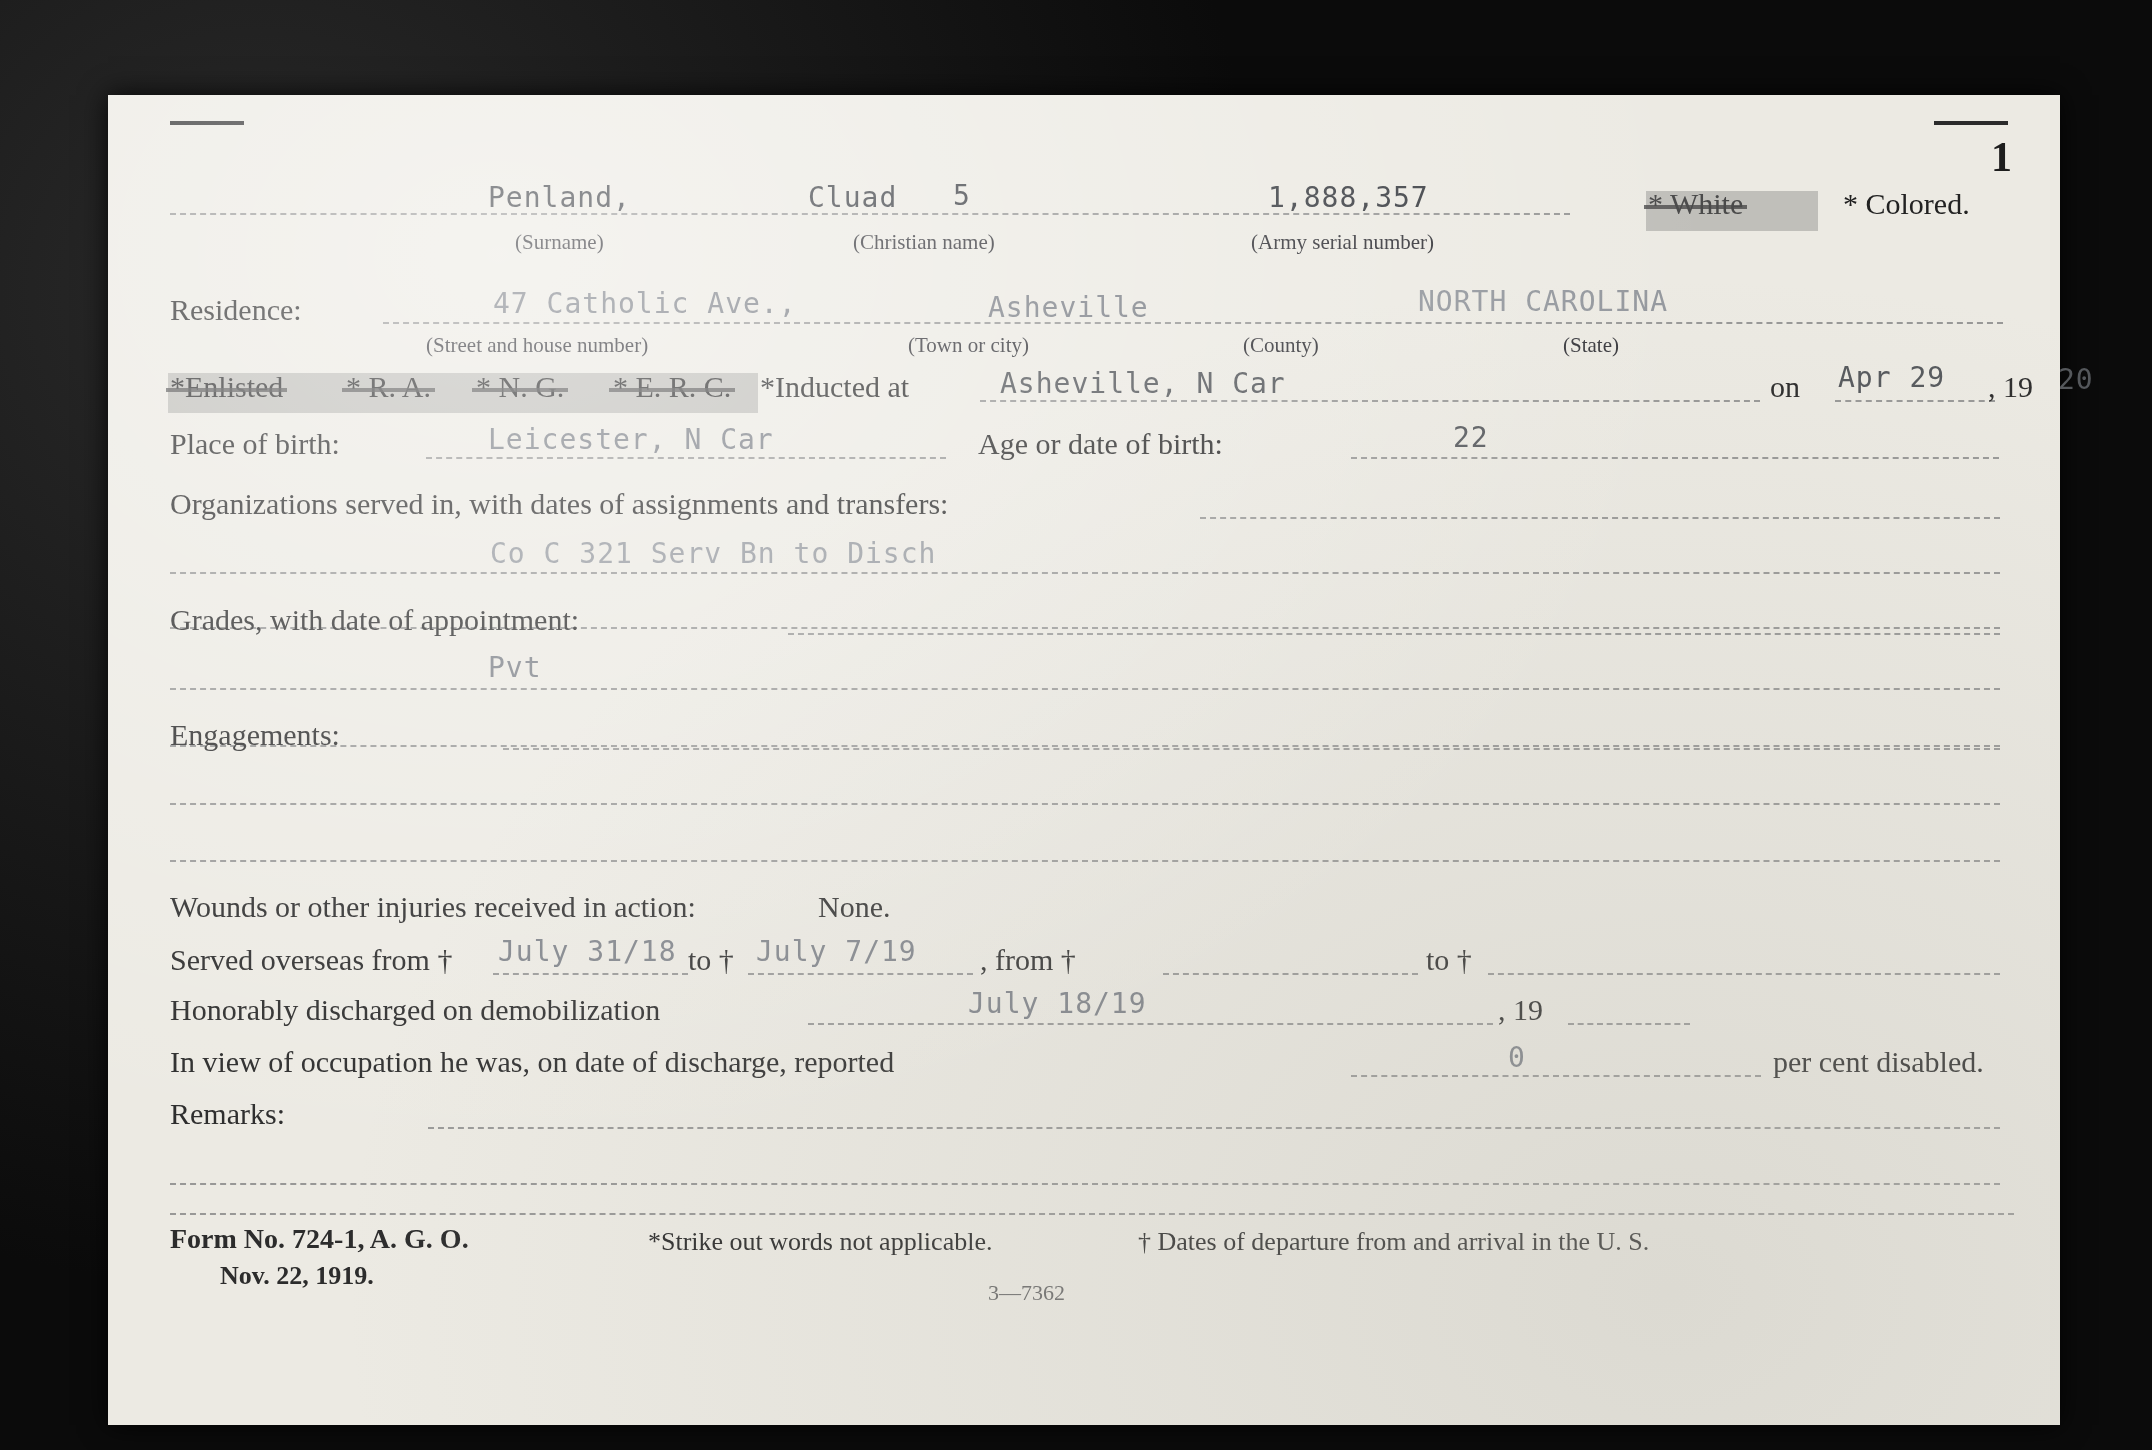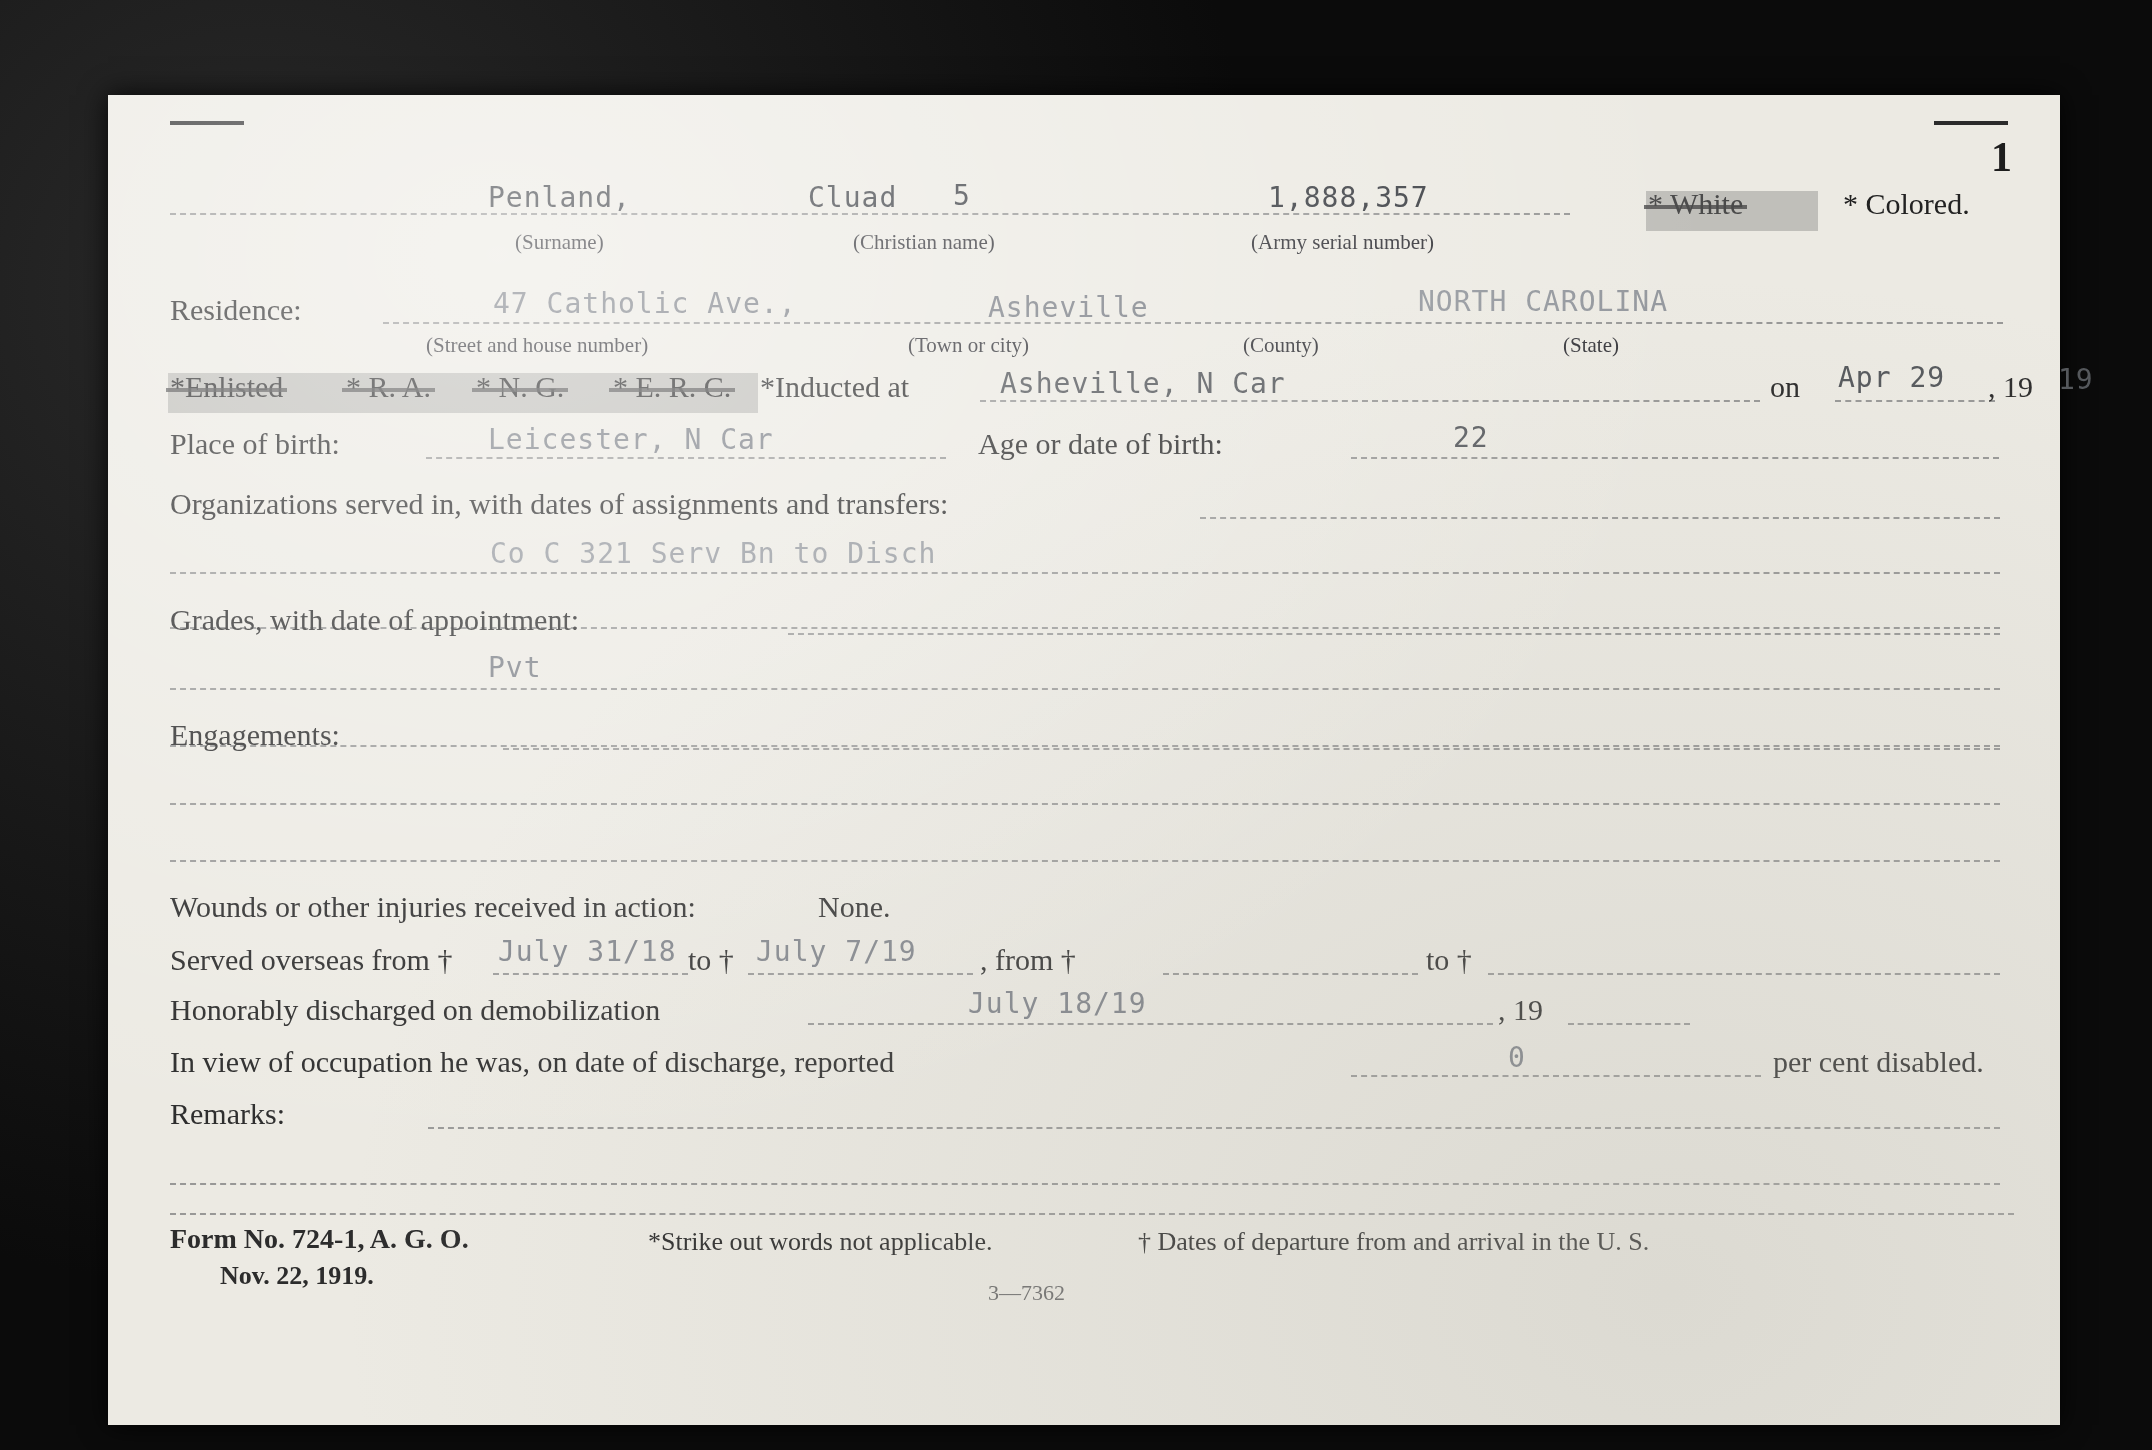--- a/index.html
+++ b/index.html
@@ -125,21 +125,21 @@
     <div class="row p strike" style="left:238px;top:275px;">* R. A.</div>
     <div class="row p strike" style="left:368px;top:275px;">* N. G.</div>
     <div class="row p strike" style="left:505px;top:275px;">* E. R. C.</div>
     <div class="row p" style="left:652px;top:275px;">*Inducted at</div>
     <div class="abs rule" style="left:872px;top:305px;width:780px;"></div>
     <div class="row tw" style="left:892px;top:272px;">Asheville, N Car</div>
     <div class="row p" style="left:1662px;top:275px;">on</div>
     <div class="abs rule" style="left:1727px;top:305px;width:160px;"></div>
     <div class="row tw" style="left:1730px;top:266px;">Apr 29</div>
     <div class="row p" style="left:1880px;top:275px;">, 19</div>
-    <div class="row tw" style="left:1950px;top:268px;">19</div>
+    <div class="row tw" style="left:1950px;top:268px;">20</div>
 
     <div class="row p" style="left:62px;top:332px;">Place of birth:</div>
     <div class="abs rule" style="left:318px;top:362px;width:520px;"></div>
     <div class="row tw faint" style="left:380px;top:328px;">Leicester, N Car</div>
     <div class="row p" style="left:870px;top:332px;">Age or date of birth:</div>
     <div class="abs rule" style="left:1243px;top:362px;width:648px;"></div>
     <div class="row tw" style="left:1345px;top:326px;">22</div>
 
     <div class="row p" style="left:62px;top:392px;">Organizations served in, with dates of assignments and transfers:</div>
     <div class="abs rule" style="left:1092px;top:422px;width:800px;"></div>

